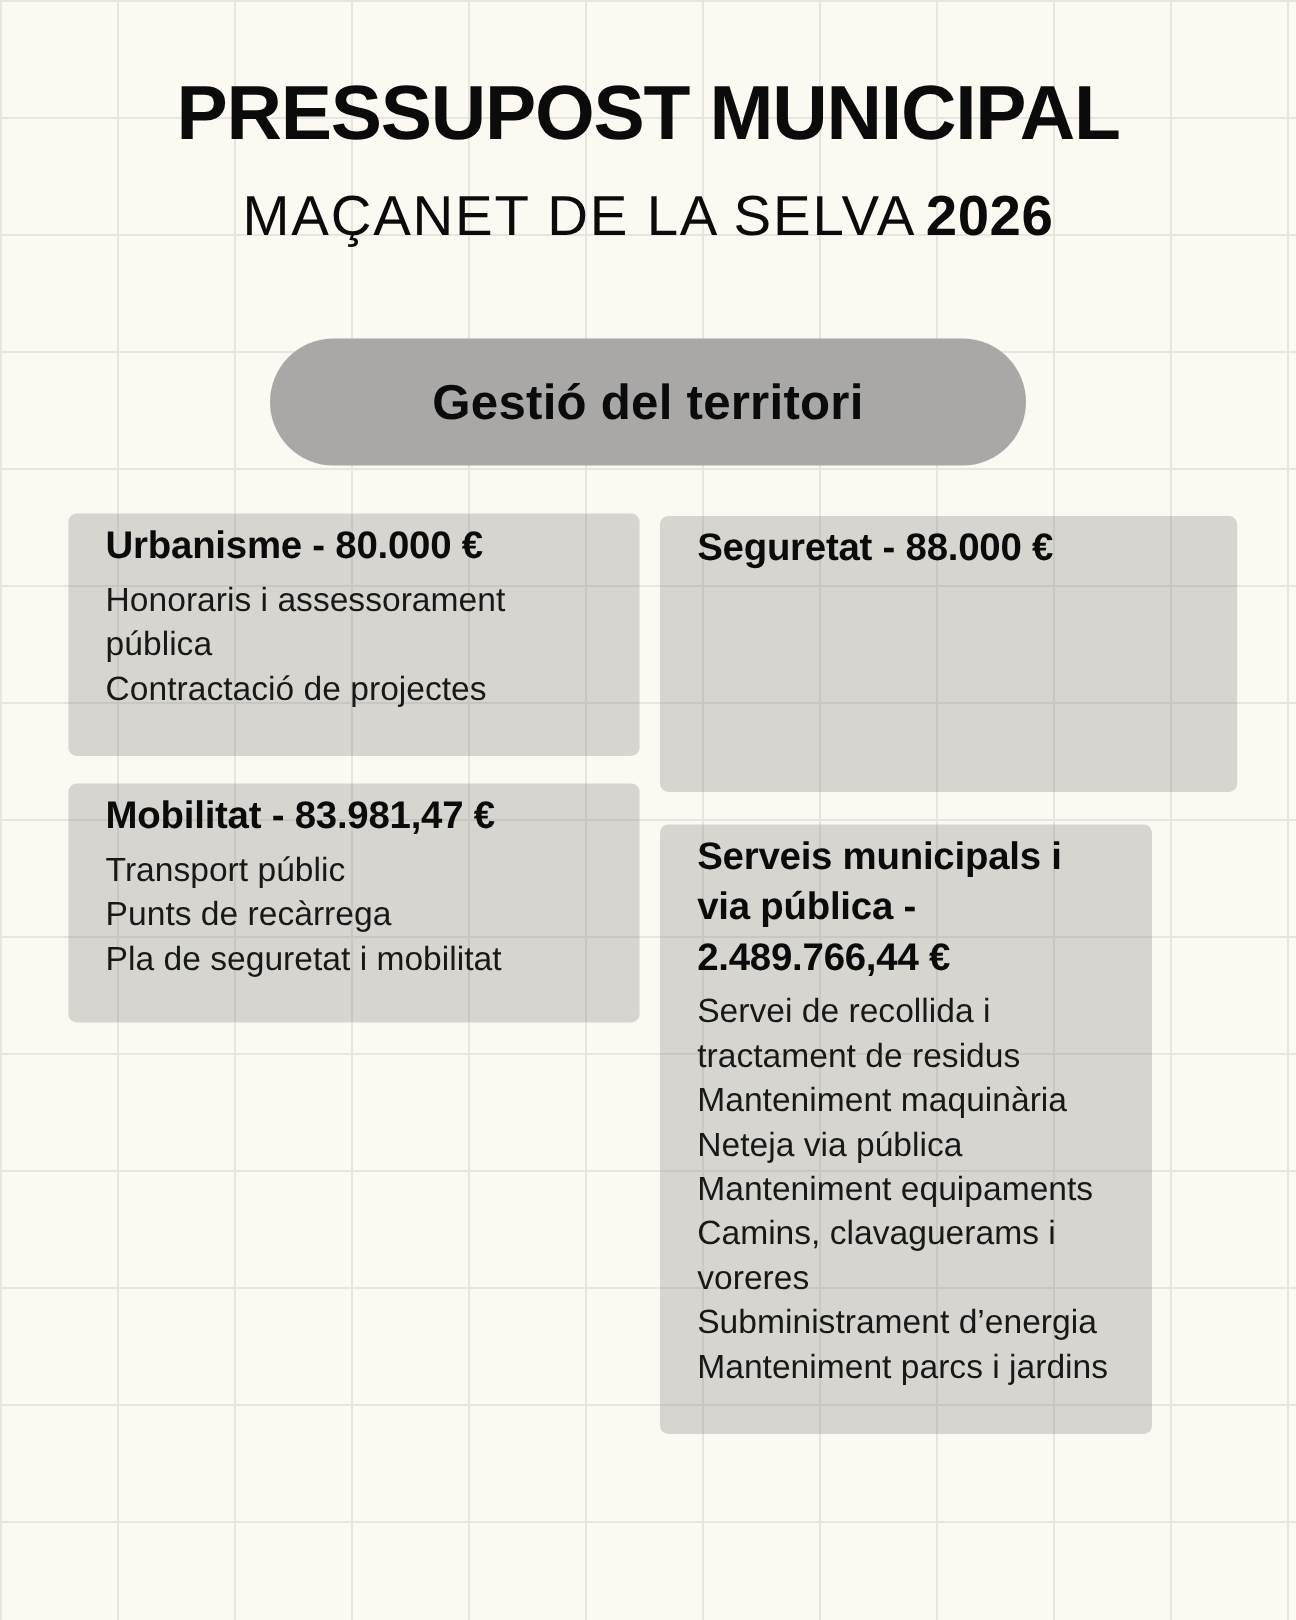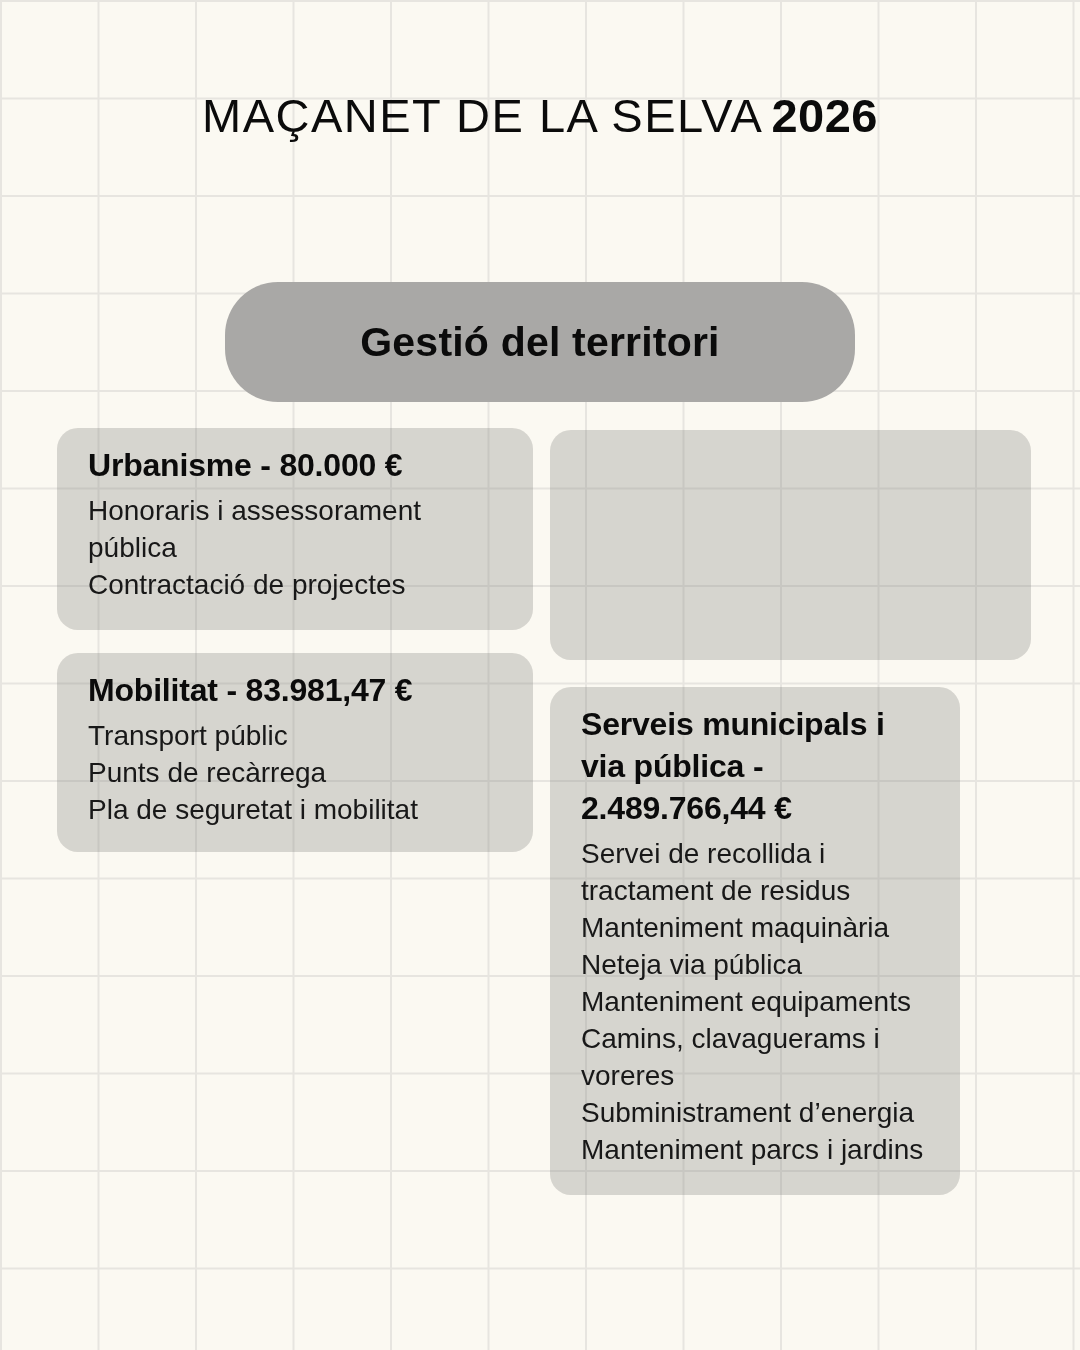--- a/index.html
+++ b/index.html
@@ -38,36 +38,36 @@
     font-size: 47px;
     font-weight: normal;
     letter-spacing: 1.5px;
     line-height: 1.0;
     color: #0B0B0B;
   }
   .subtitle .year { font-weight: bold; margin-left: 8px; letter-spacing: 0.5px; }
   .pill {
     position: absolute;
     left: 225px; top: 282px;
-    width: 630px; height: 120px;
+    width: 630px; height: 106px;
     background: var(--pill-bg);
     border-radius: 53px;
     display: flex; align-items: center; justify-content: center;
   }
   .pill-label {
     font-size: 41px;
     font-weight: bold;
     letter-spacing: 0.2px;
     color: #0B0B0B;
   }
   .card {
     position: absolute;
     background: var(--card-bg);
-    border-radius: 21px;
-    padding: 16px 30px 20px 31px;
+    border-radius: 7px;
+    padding: 5px 30px 20px 31px;
   }
   .card-title {
     font-size: 32px;
     font-weight: bold;
     line-height: 42px;
     letter-spacing: -0.2px;
     margin-bottom: 6px;
     white-space: pre-line;
     color: #0B0B0B;
   }
@@ -82,20 +82,21 @@
   #card-veinatge  { left: 57px;  top: 880px; width: 476px; height: 313px; }
   #card-seguretat { left: 550px; top: 430px; width: 481px; height: 230px; }
   #card-serveis   { left: 550px; top: 687px; width: 410px; height: 508px; }
 </style>
 </head>
 <body>
 
 <div class="page">
 
   <div class="header">
+    <div class="title">PRESSUPOST MUNICIPAL</div>
     <div class="subtitle">
       <span>MAÇANET DE LA SELVA</span><span class="year">2026</span>
     </div>
   </div>
 
   <div class="pill">
     <span class="pill-label">Gestió del territori</span>
   </div>
 
   <section class="card" id="card-urbanisme">
@@ -106,20 +107,21 @@
 
   <section class="card" id="card-mobilitat">
     <h2 class="card-title">Mobilitat - 83.981,47 €</h2>
     <div class="card-items">Transport públic
 Punts de recàrrega
 Pla de seguretat i mobilitat</div>
   </section>
 
 
   <section class="card" id="card-seguretat">
+    <h2 class="card-title">Seguretat - 88.000 €</h2>
   </section>
 
   <section class="card" id="card-serveis">
     <h2 class="card-title">Serveis municipals i
 via pública -
 2.489.766,44 €</h2>
     <div class="card-items">Servei de recollida i tractament de residus
 Manteniment maquinària
 Neteja via pública
 Manteniment equipaments

